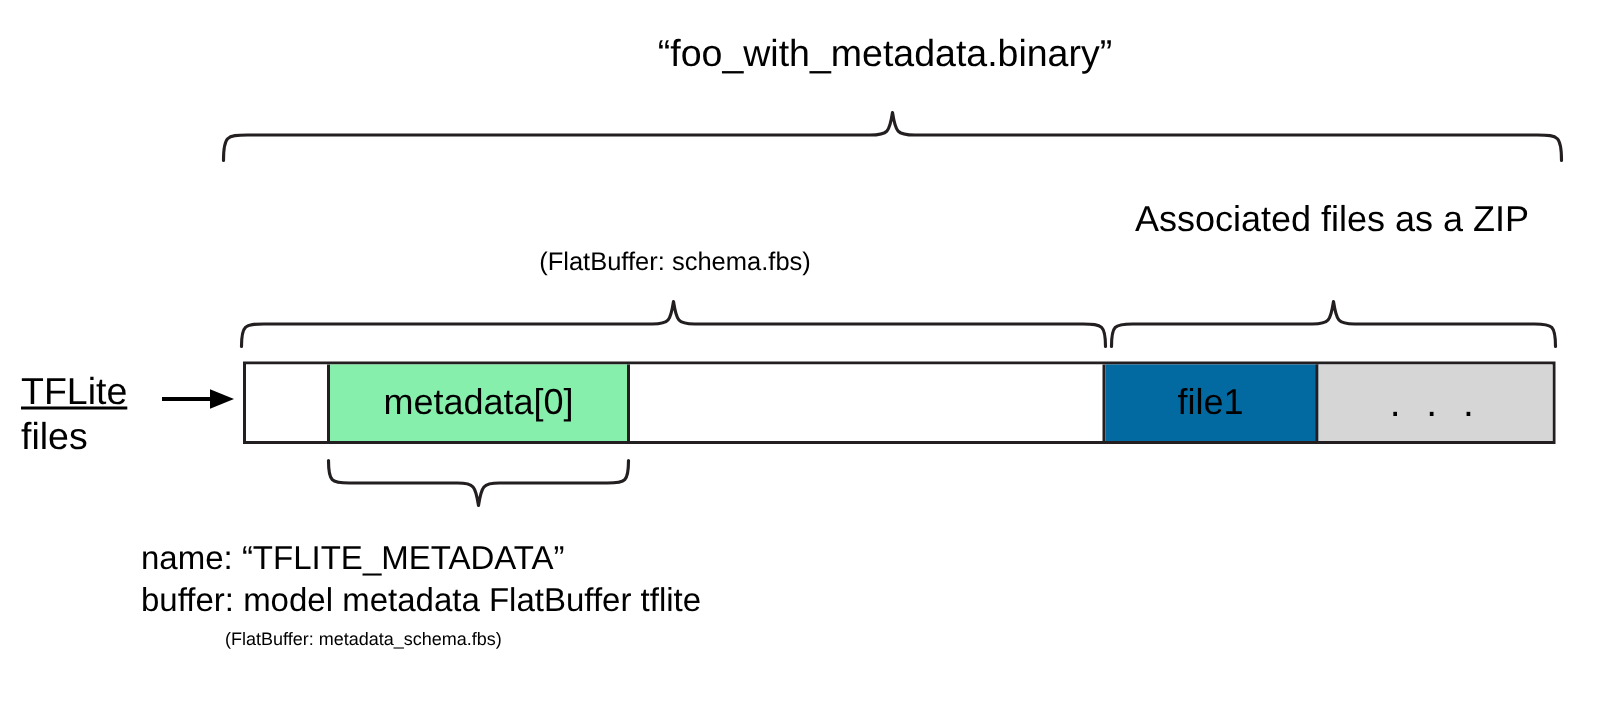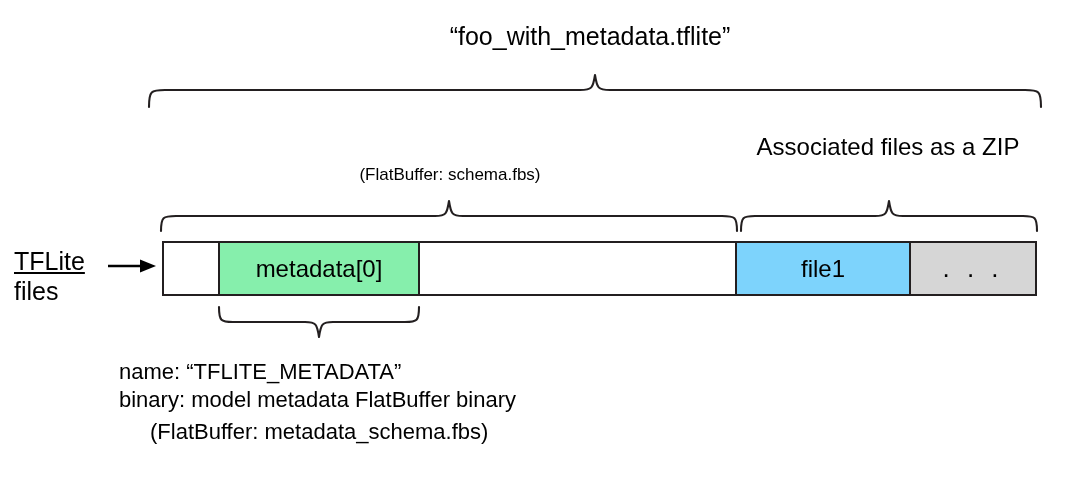--- a/index.html
+++ b/index.html
@@ -36,24 +36,23 @@
   }
   .t-sub {
     font-size: 17px;
   }
   .t-side {
     font-size: 25px;
     text-align: left;
   }
   .t-note {
     font-size: 22px;
-    margin-left: 25px;
   }
   .t-note-sub {
-    font-size: 22px;
+    font-size: 12px;
   }
   .brace {
     position: absolute;
   }
   .brace svg {
     display: block;
     overflow: visible;
   }
   .bar {
     position: absolute;
@@ -83,21 +82,21 @@
     letter-spacing: 5px;
     font-size: 26px;
     line-height: 0.6;
   }
 </style>
 </head>
 <body>
 
 <div id="canvas">
 
-  <div class="txt t-title center" style="left:590px; top:22px;">“foo_with_metadata.tflite”</div>
+  <div class="txt t-title center" style="left:590px; top:22px;">“foo_with_metadata.binary”</div>
 
   <div class="brace" style="left:148px; top:74px;">
     <svg width="894" height="34" viewBox="0 0 894 34">
       <path d="M1,33 C1,17 3,16 17,16 L432,16 C444,16 445,14 447,1 C449,14 450,16 462,16 L877,16 C891,16 893,17 893,33" fill="none" stroke="#231f20" stroke-width="2.1" stroke-linecap="round" stroke-linejoin="round"></path>
     </svg>
   </div>
 
   <div class="txt t-section center" style="left:888px; top:134px;">Associated files as a ZIP</div>
 
   <div class="txt t-sub center" style="left:450px; top:165px;">(FlatBuffer: schema.fbs)</div>
@@ -131,32 +130,32 @@
     </div>
 
     <div class="cell divider-right" style="width:200px; background:#86efac;">
       <span>metadata[0]</span>
     </div>
 
     <div class="cell divider-right" style="width:317px; background:#ffffff;">
       <span></span>
     </div>
 
-    <div class="cell divider-right" style="width:174px; background:#7dd3fc;">
+    <div class="cell divider-right" style="width:142px; background:#0369a1;">
       <span>file1</span>
     </div>
 
     <div class="cell" style="flex:1 1 auto; background:#d6d6d6;">
       <span class="dots">. . .</span>
     </div>
   </div>
 
   <div class="brace" style="left:218px; top:306px;">
     <svg width="202" height="32" viewBox="0 0 202 32">
       <path d="M1,1 C1,15 3,16 15,16 L87,16 C98,16 99,18 101,31 C103,18 104,16 115,16 L187,16 C199,16 201,15 201,1" fill="none" stroke="#231f20" stroke-width="2.1" stroke-linecap="round" stroke-linejoin="round"></path>
     </svg>
   </div>
 
   <div class="txt t-note" style="left:94px; top:360px;">name: “TFLITE_METADATA”</div>
-  <div class="txt t-note" style="left:94px; top:388px;">binary: model metadata FlatBuffer binary</div>
+  <div class="txt t-note" style="left:94px; top:388px;">buffer: model metadata FlatBuffer tflite</div>
   <div class="txt t-note-sub" style="left:150px; top:420px;">(FlatBuffer: metadata_schema.fbs)</div>
 
 </div>
 
 </body></html>

